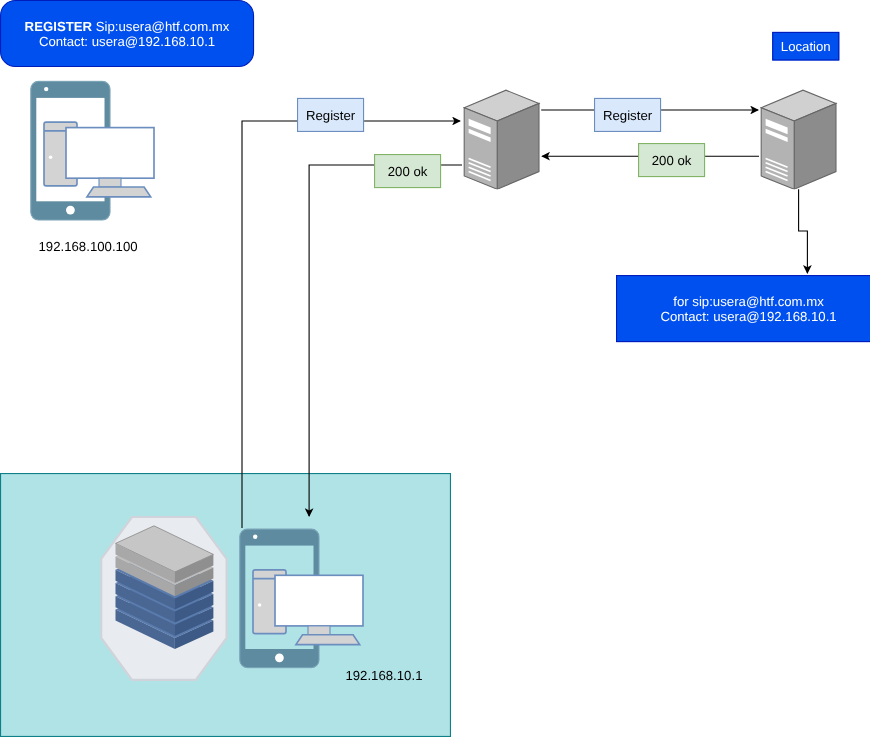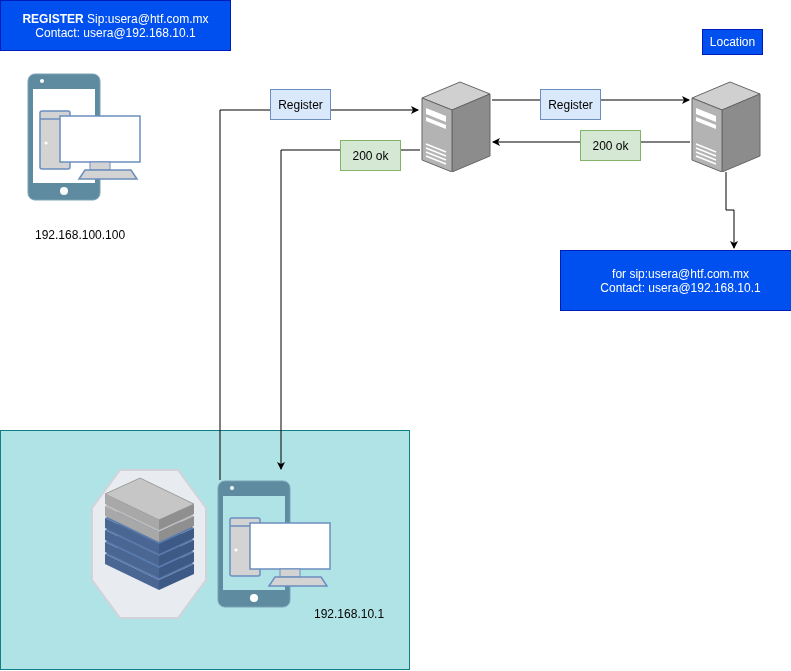--- a/index.html
+++ b/index.html
@@ -26,21 +26,21 @@
   .zone {
     position: absolute; left: 0; top: 430px; width: 410px; height: 240px;
     background: #b0e3e6; border: 1px solid #0e8088; box-sizing: border-box;
   }
   .ip { position: absolute; font-size: 12px; }
   svg.overlay { position: absolute; left: 0; top: 0; }
 </style>
 </head>
 <body>
 
-<div class="bluebox" style="left:0;top:0;width:231px;height:51px;font-size:12px;">
+<div class="bluebox" style="left:0;top:0;width:231px;height:61px;font-size:12px;border-radius:14px;">
   <div>
     <b>REGISTER</b><span> Sip:usera@htf.com.mx</span>
   </div>
   <div>Contact: usera@192.168.10.1</div>
 </div>
 
 <div class="bluebox" style="left:702px;top:29px;width:61px;height:26px;">
   <span>Location</span>
 </div>
 
@@ -99,21 +99,21 @@
   <circle cx="15" cy="8" r="2" fill="#fff"></circle>
   <circle cx="37" cy="118" r="4" fill="#fff"></circle>
   <rect x="13" y="38" width="30" height="58" rx="2" fill="#d3d3d3" stroke="#6c8ebf" stroke-width="1.5"></rect>
   <line x1="13" y1="46" x2="43" y2="46" stroke="#6c8ebf" stroke-width="1.5"></line>
   <circle cx="19" cy="70" r="1.6" fill="#fff"></circle>
   <rect x="33" y="43" width="80" height="46" fill="#ffffff" stroke="#6c8ebf" stroke-width="1.5"></rect>
   <rect x="63" y="89" width="20" height="8" fill="#d3d3d3" stroke="#6c8ebf"></rect>
   <polygon points="52,106 58,97 104,97 110,106" fill="#d3d3d3" stroke="#6c8ebf" stroke-width="1.5"></polygon>
   <line x1="39" y1="11" x2="40" y2="126" stroke="#5f8ba0" stroke-width="0"></line>
 </svg>
-<div class="ip" style="left:35px;top:228px;">192.168.100.100</div>
+<div class="ip" style="left:35px;top:217px;">192.168.100.100</div>
 
 <svg class="abs" style="left:90px;top:468px;" width="118" height="152" viewBox="0 0 118 152">
   <polygon points="30,2 88,2 116,40 116,112 88,150 30,150 2,112 2,40" fill="#e8ebef" stroke="#d0d4da" stroke-width="2" transform="translate(0,0)"></polygon>
   <g>
     <polygon points="15,86 50,70 104,96 69,112" fill="#5a7bad"></polygon>
       <polygon points="15,86 69,112 69,122 15,96" fill="#4a6794"></polygon>
       <polygon points="69,112 104,96 104,106 69,122" fill="#3d5a86"></polygon>
     <polygon points="15,74 50,58 104,84 69,100" fill="#5a7bad"></polygon>
       <polygon points="15,74 69,100 69,110 15,84" fill="#4a6794"></polygon>
       <polygon points="69,100 104,84 104,94 69,110" fill="#3d5a86"></polygon>

